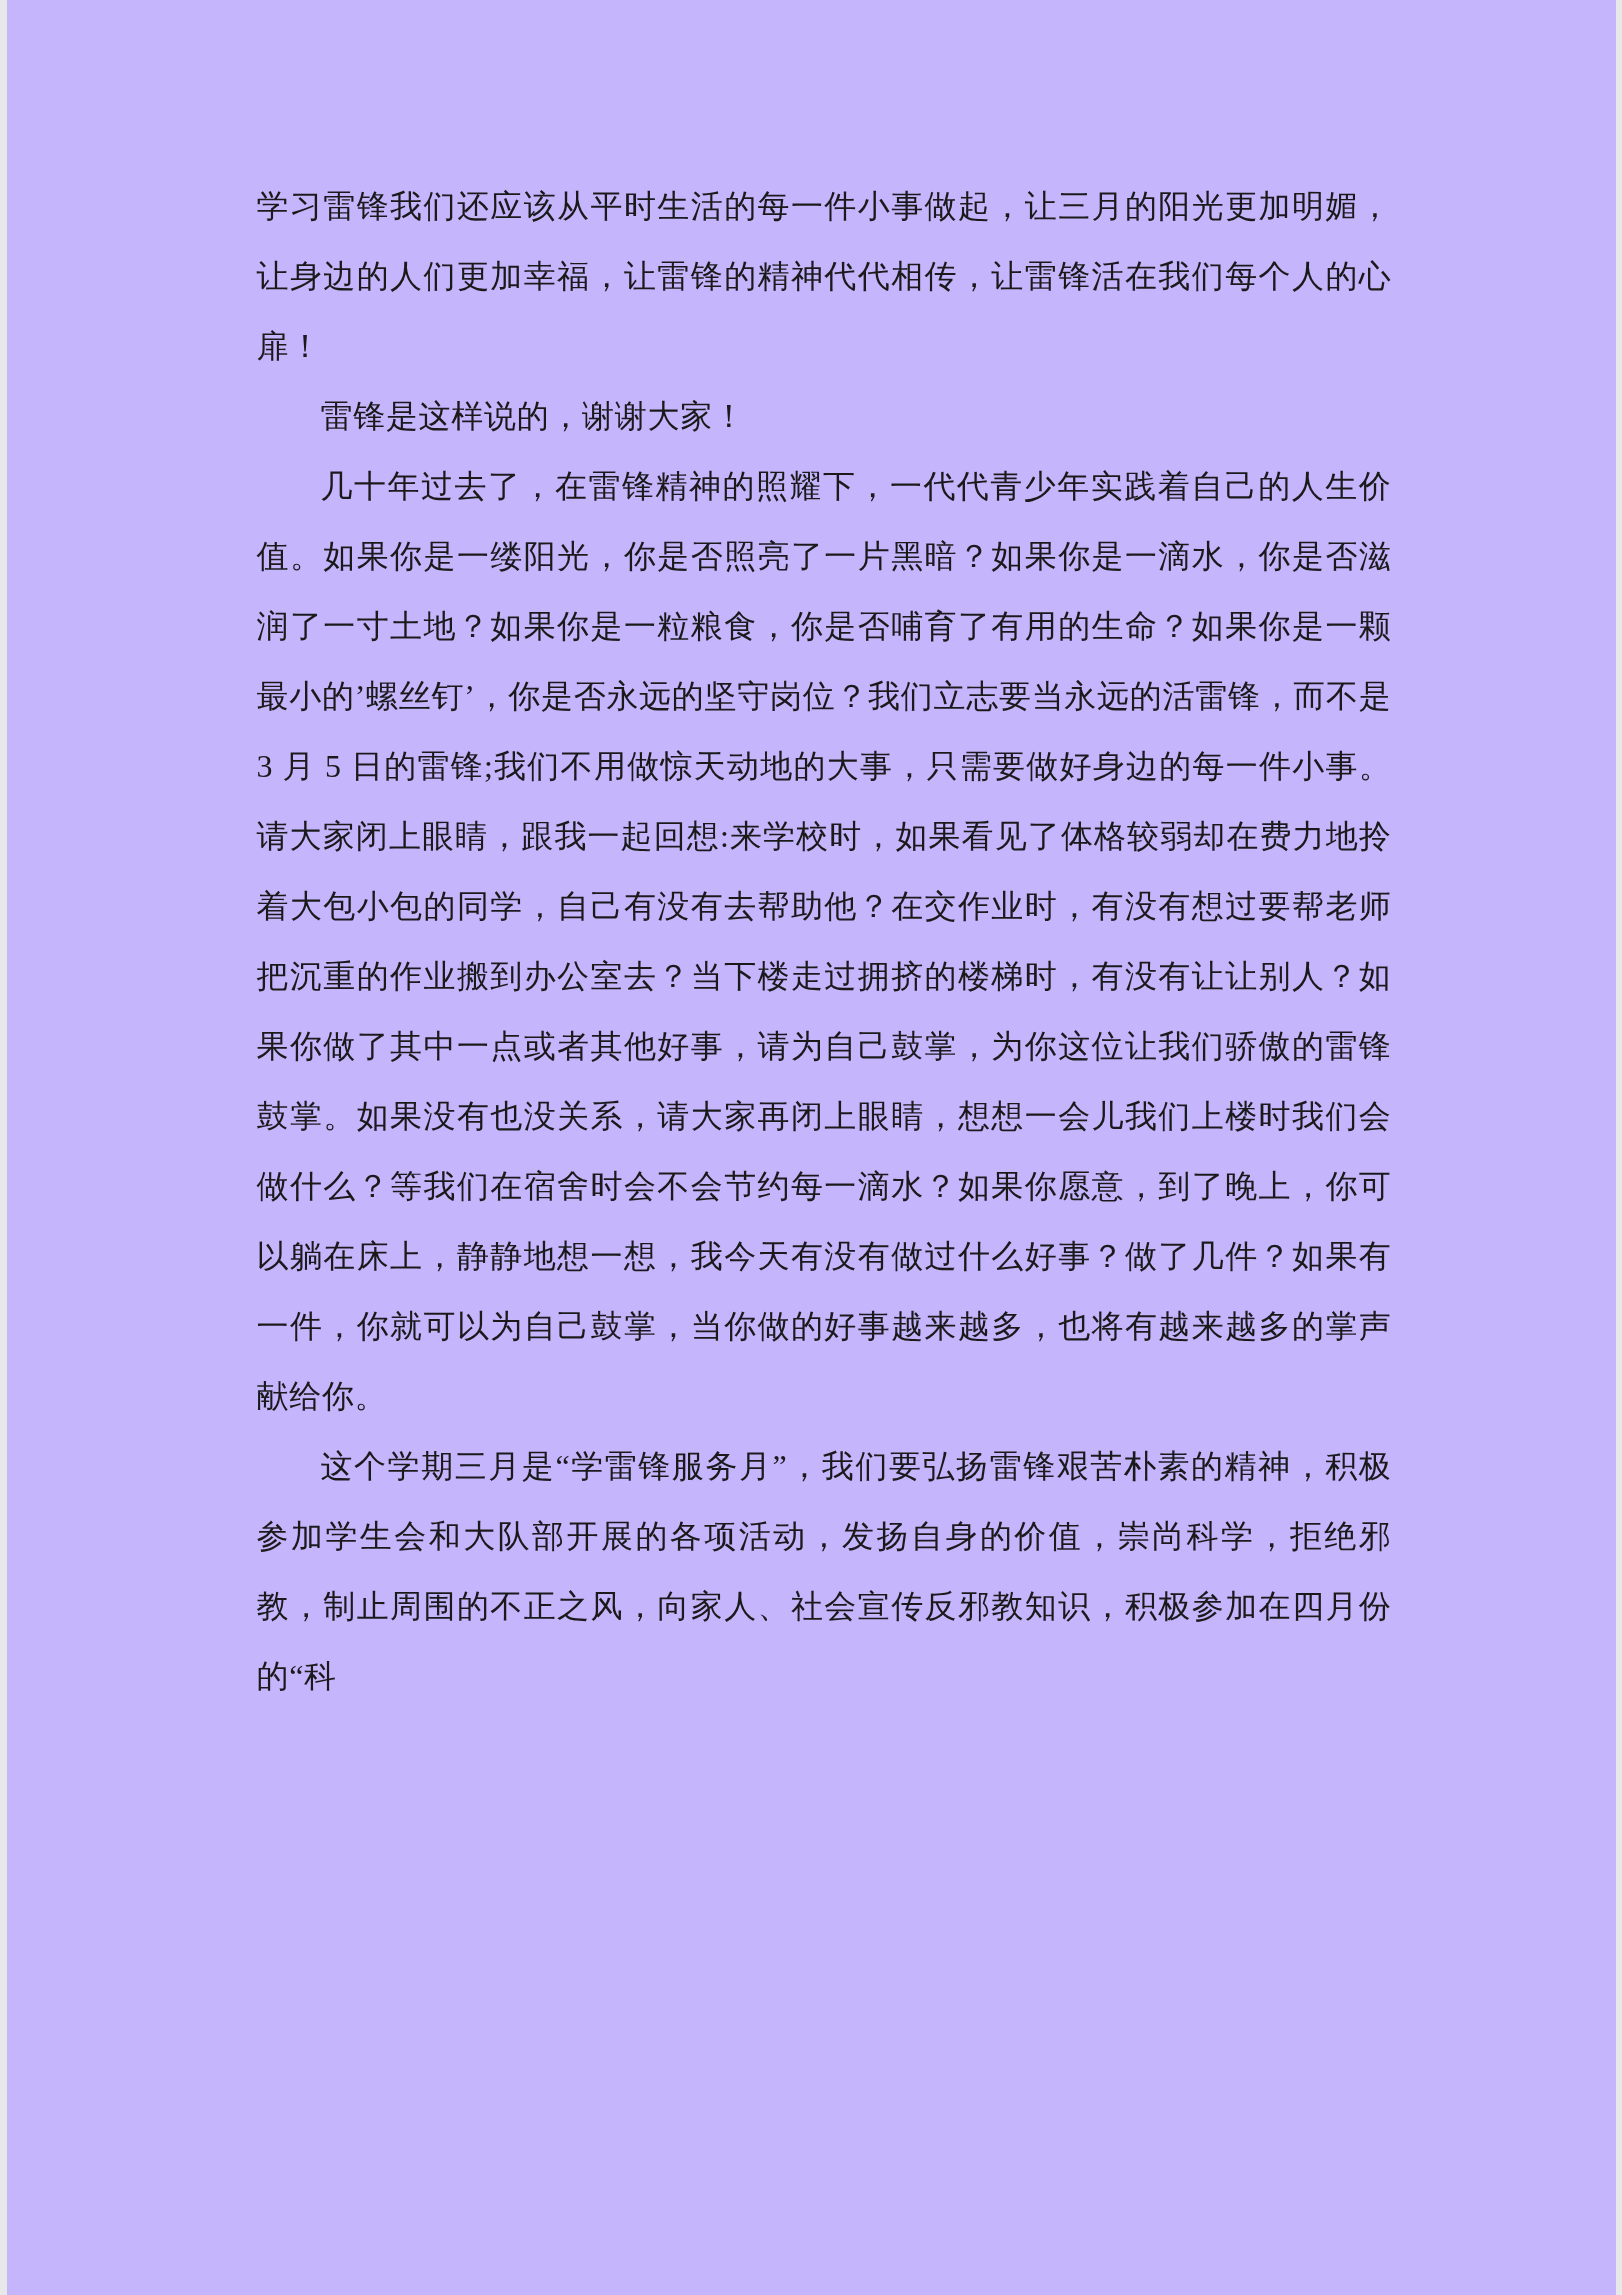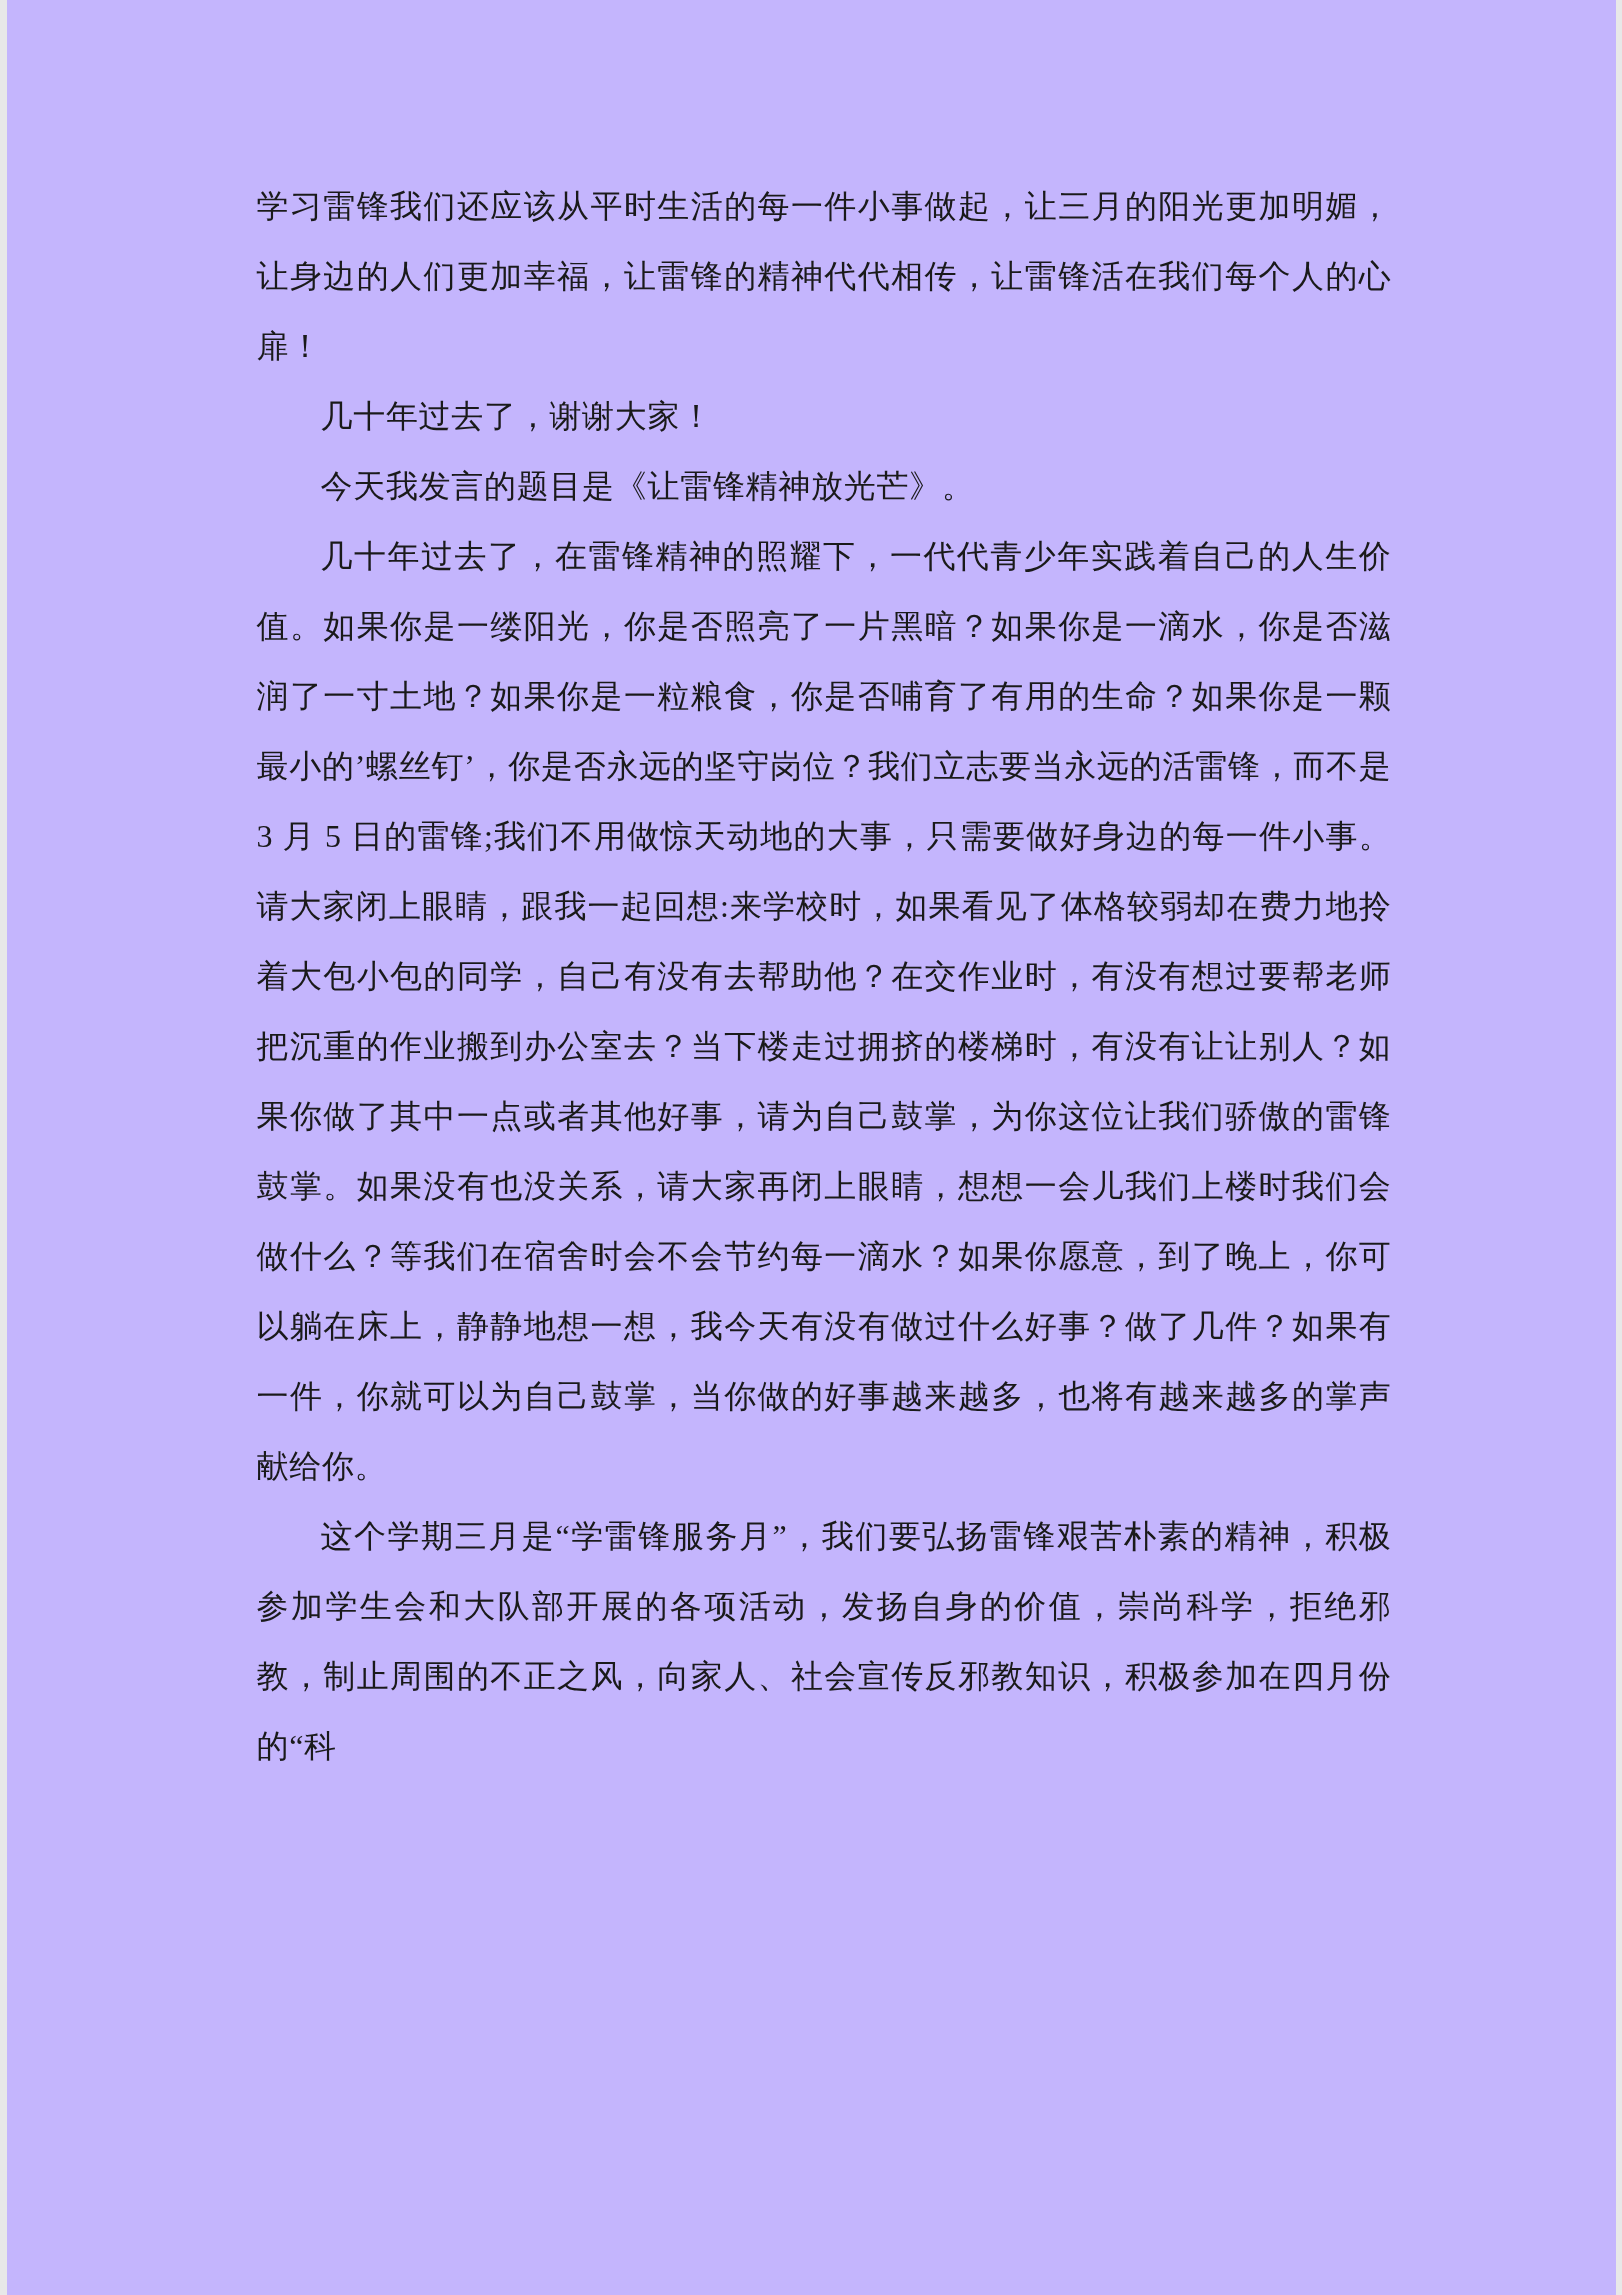--- a/index.html
+++ b/index.html
@@ -36,19 +36,18 @@
   .para.indent {
     text-indent: 2em;
   }
 </style>
 </head>
 <body>
 
 <div class="page">
   <div class="content">
     <p class="para">学习雷锋我们还应该从平时生活的每一件小事做起，让三月的阳光更加明媚，让身边的人们更加幸福，让雷锋的精神代代相传，让雷锋活在我们每个人的心扉！</p>
-    <p class="para indent">几十年过去了，谢谢大家！</p>
-    <p class="para indent">今天我发言的题目是《让雷锋精神放光芒》。</p>
+    <p class="para indent">雷锋是这样说的，谢谢大家！</p>
     <p class="para indent">几十年过去了，在雷锋精神的照耀下，一代代青少年实践着自己的人生价值。如果你是一缕阳光，你是否照亮了一片黑暗？如果你是一滴水，你是否滋润了一寸土地？如果你是一粒粮食，你是否哺育了有用的生命？如果你是一颗最小的’螺丝钉’，你是否永远的坚守岗位？我们立志要当永远的活雷锋，而不是 3 月 5 日的雷锋;我们不用做惊天动地的大事，只需要做好身边的每一件小事。请大家闭上眼睛，跟我一起回想:来学校时，如果看见了体格较弱却在费力地拎着大包小包的同学，自己有没有去帮助他？在交作业时，有没有想过要帮老师把沉重的作业搬到办公室去？当下楼走过拥挤的楼梯时，有没有让让别人？如果你做了其中一点或者其他好事，请为自己鼓掌，为你这位让我们骄傲的雷锋鼓掌。如果没有也没关系，请大家再闭上眼睛，想想一会儿我们上楼时我们会做什么？等我们在宿舍时会不会节约每一滴水？如果你愿意，到了晚上，你可以躺在床上，静静地想一想，我今天有没有做过什么好事？做了几件？如果有一件，你就可以为自己鼓掌，当你做的好事越来越多，也将有越来越多的掌声献给你。</p>
     <p class="para indent">这个学期三月是“学雷锋服务月”，我们要弘扬雷锋艰苦朴素的精神，积极参加学生会和大队部开展的各项活动，发扬自身的价值，崇尚科学，拒绝邪教，制止周围的不正之风，向家人、社会宣传反邪教知识，积极参加在四月份的“科</p>
   </div>
 </div>
 
 
 </body></html>

